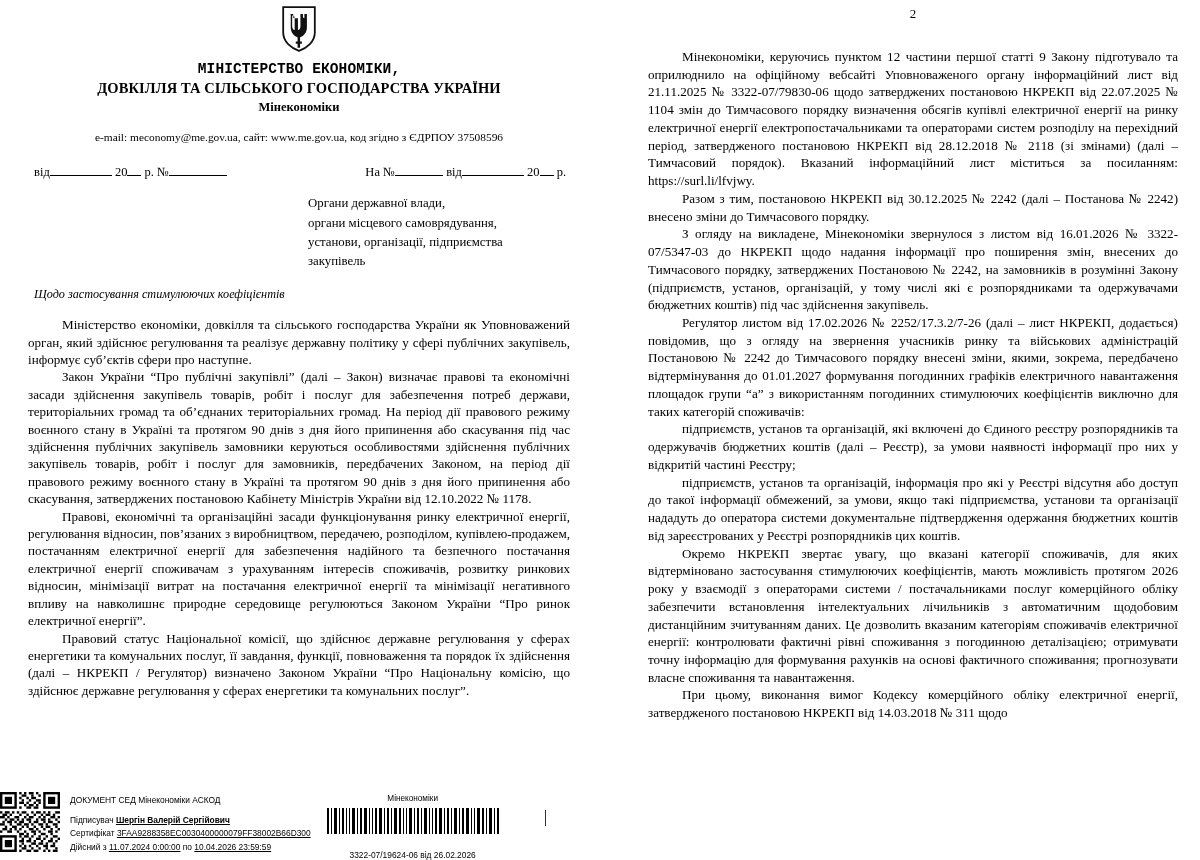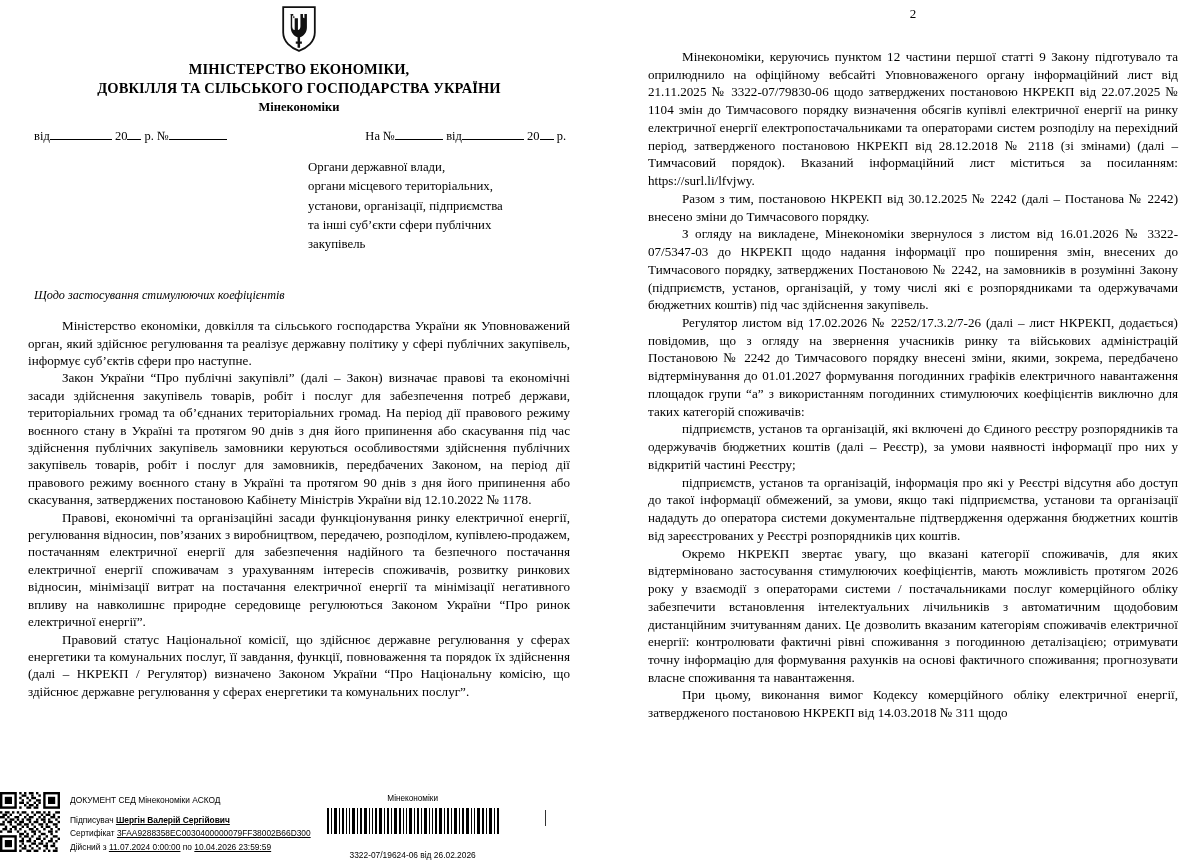--- a/index.html
+++ b/index.html
@@ -55,40 +55,40 @@
     height: 46px;
   }
   .org-title {
     text-align: center;
     font-weight: bold;
     font-size: 14.5px;
     line-height: 1.32;
     letter-spacing: 0.1px;
     margin-top: 8px;
   }
-  .org-title .l1 { display: block; }
+  .org-title .l1 { display: block; font-family: Liberation Mono, monospace; }
   .org-title .l2 { display: block; }
   .org-short {
     text-align: center;
     font-weight: bold;
     font-size: 12.5px;
     margin-top: 2px;
   }
   .org-contacts {
     text-align: center;
     font-size: 11.4px;
     line-height: 1.42;
     margin-top: 14px;
   }
   .org-contacts div { display: block; }
 
   
   .ref-row {
     display: flex;
-    margin-top: 13px;
+    margin-top: 20px;
     font-size: 12.5px;
     padding: 0 4px 0 6px;
   }
   .ref-left { flex: 0 0 auto; white-space: nowrap; }
   .ref-spacer { flex: 1 1 auto; }
   .ref-right { flex: 0 0 auto; white-space: nowrap; }
   .ul-s  { display: inline-block; width: 62px;  border-bottom: 1px solid #000; }
   .ul-xs { display: inline-block; width: 14px;  border-bottom: 1px solid #000; }
   .ul-m  { display: inline-block; width: 58px;  border-bottom: 1px solid #000; }
   .ul-n  { display: inline-block; width: 48px;  border-bottom: 1px solid #000; }
@@ -97,21 +97,21 @@
   .addressee {
     margin-top: 14px;
     margin-left: 280px;
     font-size: 12.8px;
     line-height: 1.5;
     width: 270px;
   }
   .addressee div { display: block; }
 
   .subject {
-    margin-top: 34px;
+    margin-top: 16px;
     font-style: italic;
     font-size: 12.2px;
     padding-left: 6px;
   }
 
   
   .body-text {
     margin-top: 14px;
     font-size: 13.1px;
     line-height: 1.33;
@@ -212,42 +212,42 @@
       </svg>
     </div>
 
     <div class="org-title">
       <span class="l1">МІНІСТЕРСТВО ЕКОНОМІКИ,</span>
       <span class="l2">ДОВКІЛЛЯ ТА СІЛЬСЬКОГО ГОСПОДАРСТВА УКРАЇНИ</span>
     </div>
     <div class="org-short">Мінекономіки</div>
 
     <div class="org-contacts">
+      <div>e-mail: meconomy@me.gov.ua, сайт: www.me.gov.ua, код згідно з ЄДРПОУ 37508596</div>
     </div>
 
     <div class="ref-row">
       <span class="ref-left">
         <span>від</span><span class="ul-s"></span>
         <span>20</span><span class="ul-xs"></span>
         <span>р. №</span><span class="ul-m"></span>
       </span>
       <span class="ref-spacer"></span>
       <span class="ref-right">
         <span>На №</span><span class="ul-n"></span>
         <span>від</span><span class="ul-s"></span>
         <span>20</span><span class="ul-xs"></span>
         <span>р.</span>
       </span>
     </div>
 
     <div class="addressee">
       <div>Органи державної влади,</div>
-      <div>органи місцевого територіальних,</div>
+      <div>органи місцевого самоврядування,</div>
       <div>установи, організації, підприємства</div>
-      <div>та інші суб’єкти сфери публічних</div>
       <div>закупівель</div>
     </div>
 
     <div class="subject">Щодо застосування стимулюючих коефіцієнтів</div>
 
     <div class="body-text">
       <p>Міністерство економіки, довкілля та сільського господарства України як Уповноважений орган, який здійснює регулювання та реалізує державну політику у сфері публічних закупівель, інформує суб’єктів сфери про наступне.</p>
       <p>Закон України “Про публічні закупівлі” (далі – Закон) визначає правові та економічні засади здійснення закупівель товарів, робіт і послуг для забезпечення потреб держави, територіальних громад та об’єднаних територіальних громад. На період дії правового режиму воєнного стану в Україні та протягом 90 днів з дня його припинення або скасування під час здійснення публічних закупівель замовники керуються особливостями здійснення публічних закупівель товарів, робіт і послуг для замовників, передбачених Законом, на період дії правового режиму воєнного стану в Україні та протягом 90 днів з дня його припинення або скасування, затверджених постановою Кабінету Міністрів України від 12.10.2022 № 1178.</p>
       <p>Правові, економічні та організаційні засади функціонування ринку електричної енергії, регулювання відносин, пов’язаних з виробництвом, передачею, розподілом, купівлею-продажем, постачанням електричної енергії для забезпечення надійного та безпечного постачання електричної енергії споживачам з урахуванням інтересів споживачів, розвитку ринкових відносин, мінімізації витрат на постачання електричної енергії та мінімізації негативного впливу на навколишнє природне середовище регулюються Законом України “Про ринок електричної енергії”.</p>
       <p>Правовий статус Національної комісії, що здійснює державне регулювання у сферах енергетики та комунальних послуг, її завдання, функції, повноваження та порядок їх здійснення (далі – НКРЕКП / Регулятор) визначено Законом України “Про Національну комісію, що здійснює державне регулювання у сферах енергетики та комунальних послуг”.</p>

